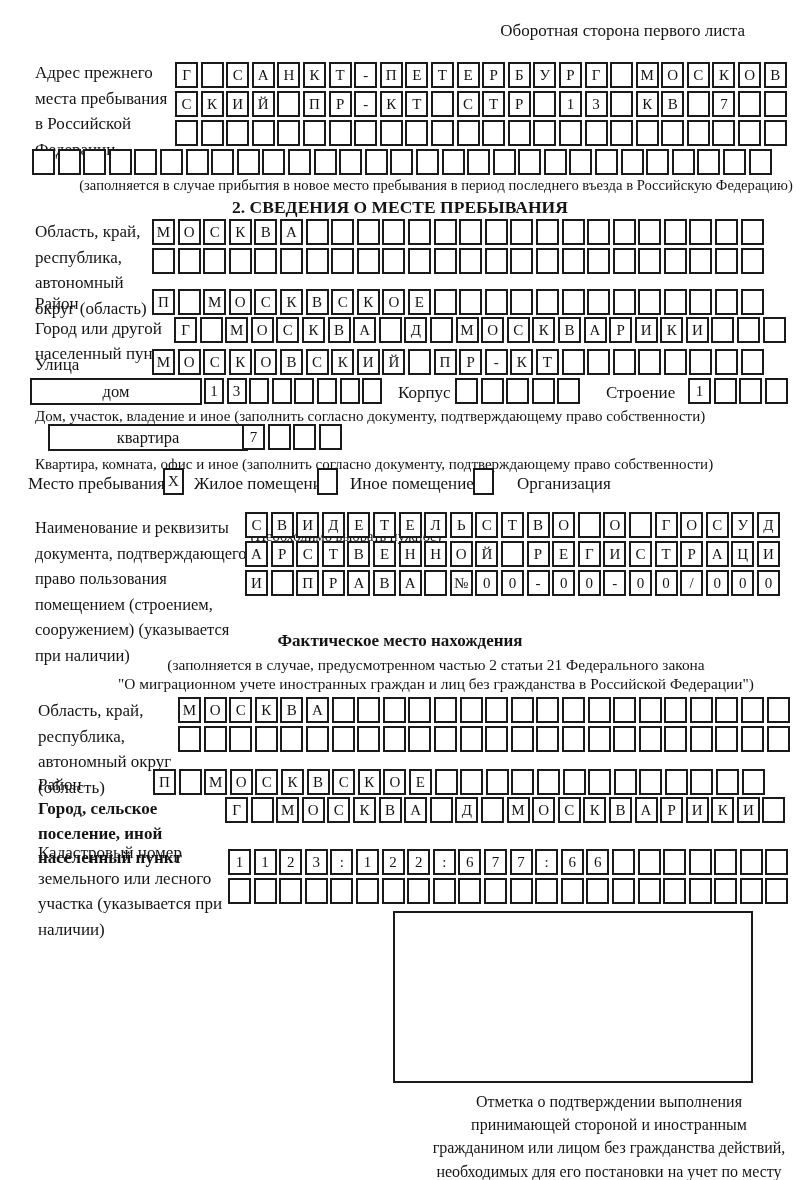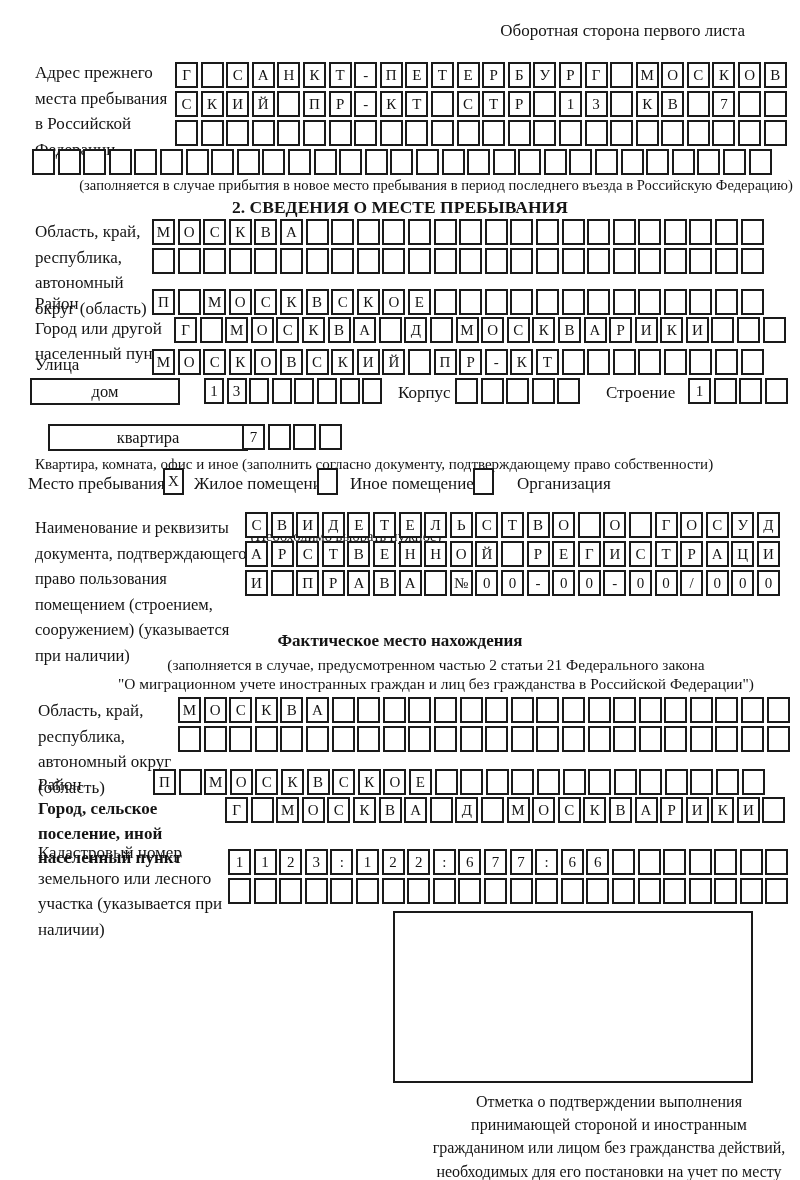--- a/index.html
+++ b/index.html
@@ -271,21 +271,21 @@
       <span class="cb"></span>
       <span class="cb"></span>
       <span class="cb"></span>
       <span class="cb"></span>
       <span class="cb"></span>
       <span class="cb"></span>
       <span class="cb"></span>
       <span class="cb"></span>
     </div>
 
-  <div class="wide-box" style="left:30px;top:378px;width:150px;height:27px;">дом</div>
+  <div class="wide-box" style="left:30px;top:378px;width:172px;height:27px;">дом</div>
   <div class="box-row sm" style="left:204px;top:378px;">
       <span class="cb">1</span>
       <span class="cb">3</span>
       <span class="cb"></span>
       <span class="cb"></span>
       <span class="cb"></span>
       <span class="cb"></span>
       <span class="cb"></span>
       <span class="cb"></span>
     </div>
@@ -297,20 +297,21 @@
       <span class="cb"></span>
       <span class="cb"></span>
     </div>
   <div class="lbl" style="left:606px;top:380px;">Строение</div>
   <div class="box-row" style="left:688px;top:378px;">
       <span class="cb">1</span>
       <span class="cb"></span>
       <span class="cb"></span>
       <span class="cb"></span>
     </div>
+  <div class="lbl" style="left:35px;top:405px;font-size:15px;">Дом, участок, владение и иное (заполнить согласно документу, подтверждающему право собственности)</div>
 
   <div class="wide-box" style="left:48px;top:424px;width:200px;height:27px;">квартира</div>
   <div class="box-row" style="left:242px;top:424px;">
       <span class="cb">7</span>
       <span class="cb"></span>
       <span class="cb"></span>
       <span class="cb"></span>
     </div>
   <div class="lbl" style="left:35px;top:453px;font-size:15px;">Квартира, комната, офис и иное (заполнить согласно документу, подтверждающему право собственности)</div>
 

